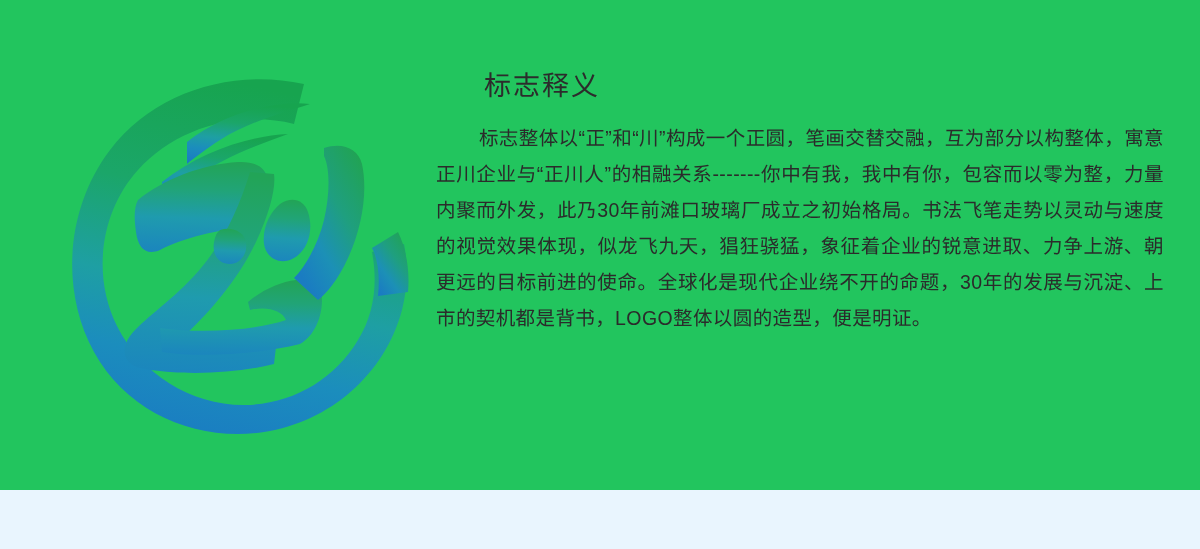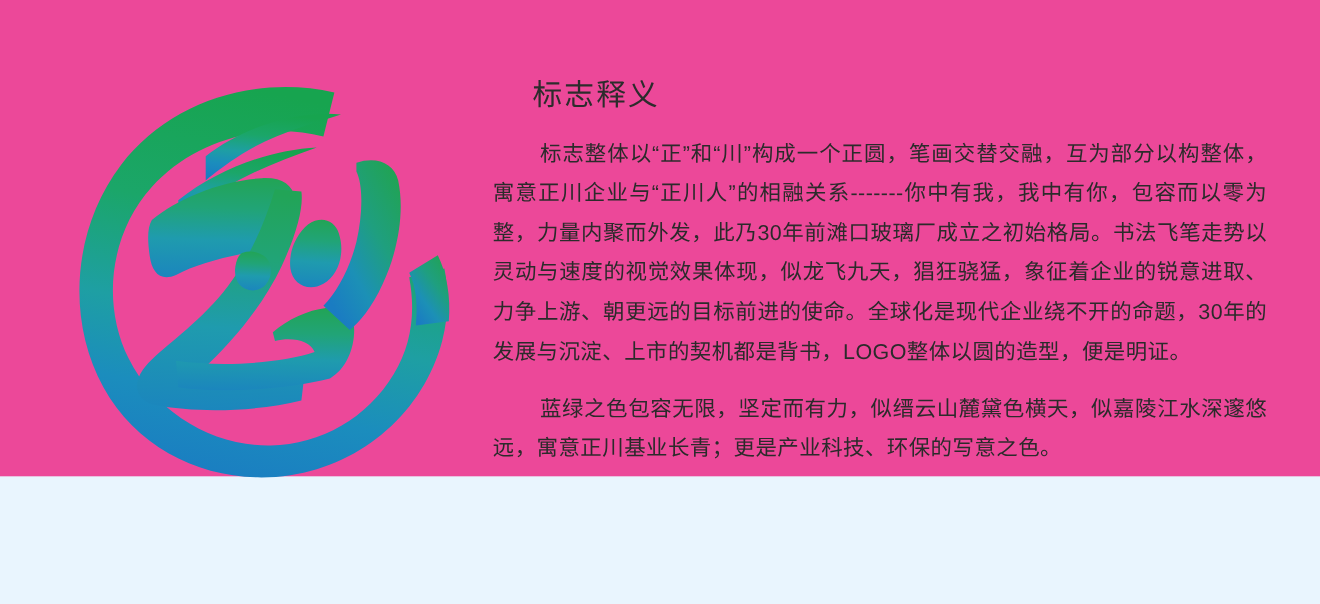--- a/index.html
+++ b/index.html
@@ -11,22 +11,22 @@
     width: 1200px;
     height: 549px;
     background: #e9f5fe;
     font-family: "Liberation Sans", "DejaVu Sans", sans-serif;
     overflow: hidden;
   }
 
   #page {
     position: relative;
     width: 1200px;
-    height: 433px;
-    background: #ec4899;
+    height: 490px;
+    background: #22c55e;
     box-sizing: border-box;
   }
 
   
   #logo-area {
     position: absolute;
     left: 42px;
     top: 52px;
     width: 385px;
     height: 385px;
@@ -53,21 +53,21 @@
     margin: 0 0 14px 52px;
     font-weight: 400;
     white-space: nowrap;
   }
 
   .para {
     font-size: 19.5px;
     line-height: 36px;
     color: #2b2b2b;
     letter-spacing: 0.4px;
-    margin: 16px;
+    margin: 4px;
     text-align: justify;
     text-justify: inter-ideograph;
     text-indent: 2.2em;
     word-break: break-all;
   }
   .para + .para {
     margin-top: 0px;
   }
 </style>
 </head>
@@ -202,17 +202,16 @@
     </svg>
   </div>
 
   <div id="text-column">
 
     <h1 id="section-title">标志释义</h1>
 
     <p class="para">标志整体以“正”和“川”构成一个正圆，笔画交替交融，互为部分以构整体，寓意正川企业与“正川人”的相融关系-------你中有我，我中有你，包容而以零为整，力量内聚而外发，此乃30年前滩口玻璃厂成立之初始格局。书法飞笔走势以灵动与速度的视觉效果体现，似龙飞九天，猖狂骁猛，象征着企业的锐意进取、力争上游、朝更远的目标前进的使命。全球化是现代企业绕不开的命题，30年的发展与沉淀、上市的契机都是背书，LOGO整体以圆的造型，便是明证。</p>
 
 
-    <p class="para">蓝绿之色包容无限，坚定而有力，似缙云山麓黛色横天，似嘉陵江水深邃悠远，寓意正川基业长青；更是产业科技、环保的写意之色。</p>
 
   </div>
 
 </div>
 
 </body></html>

